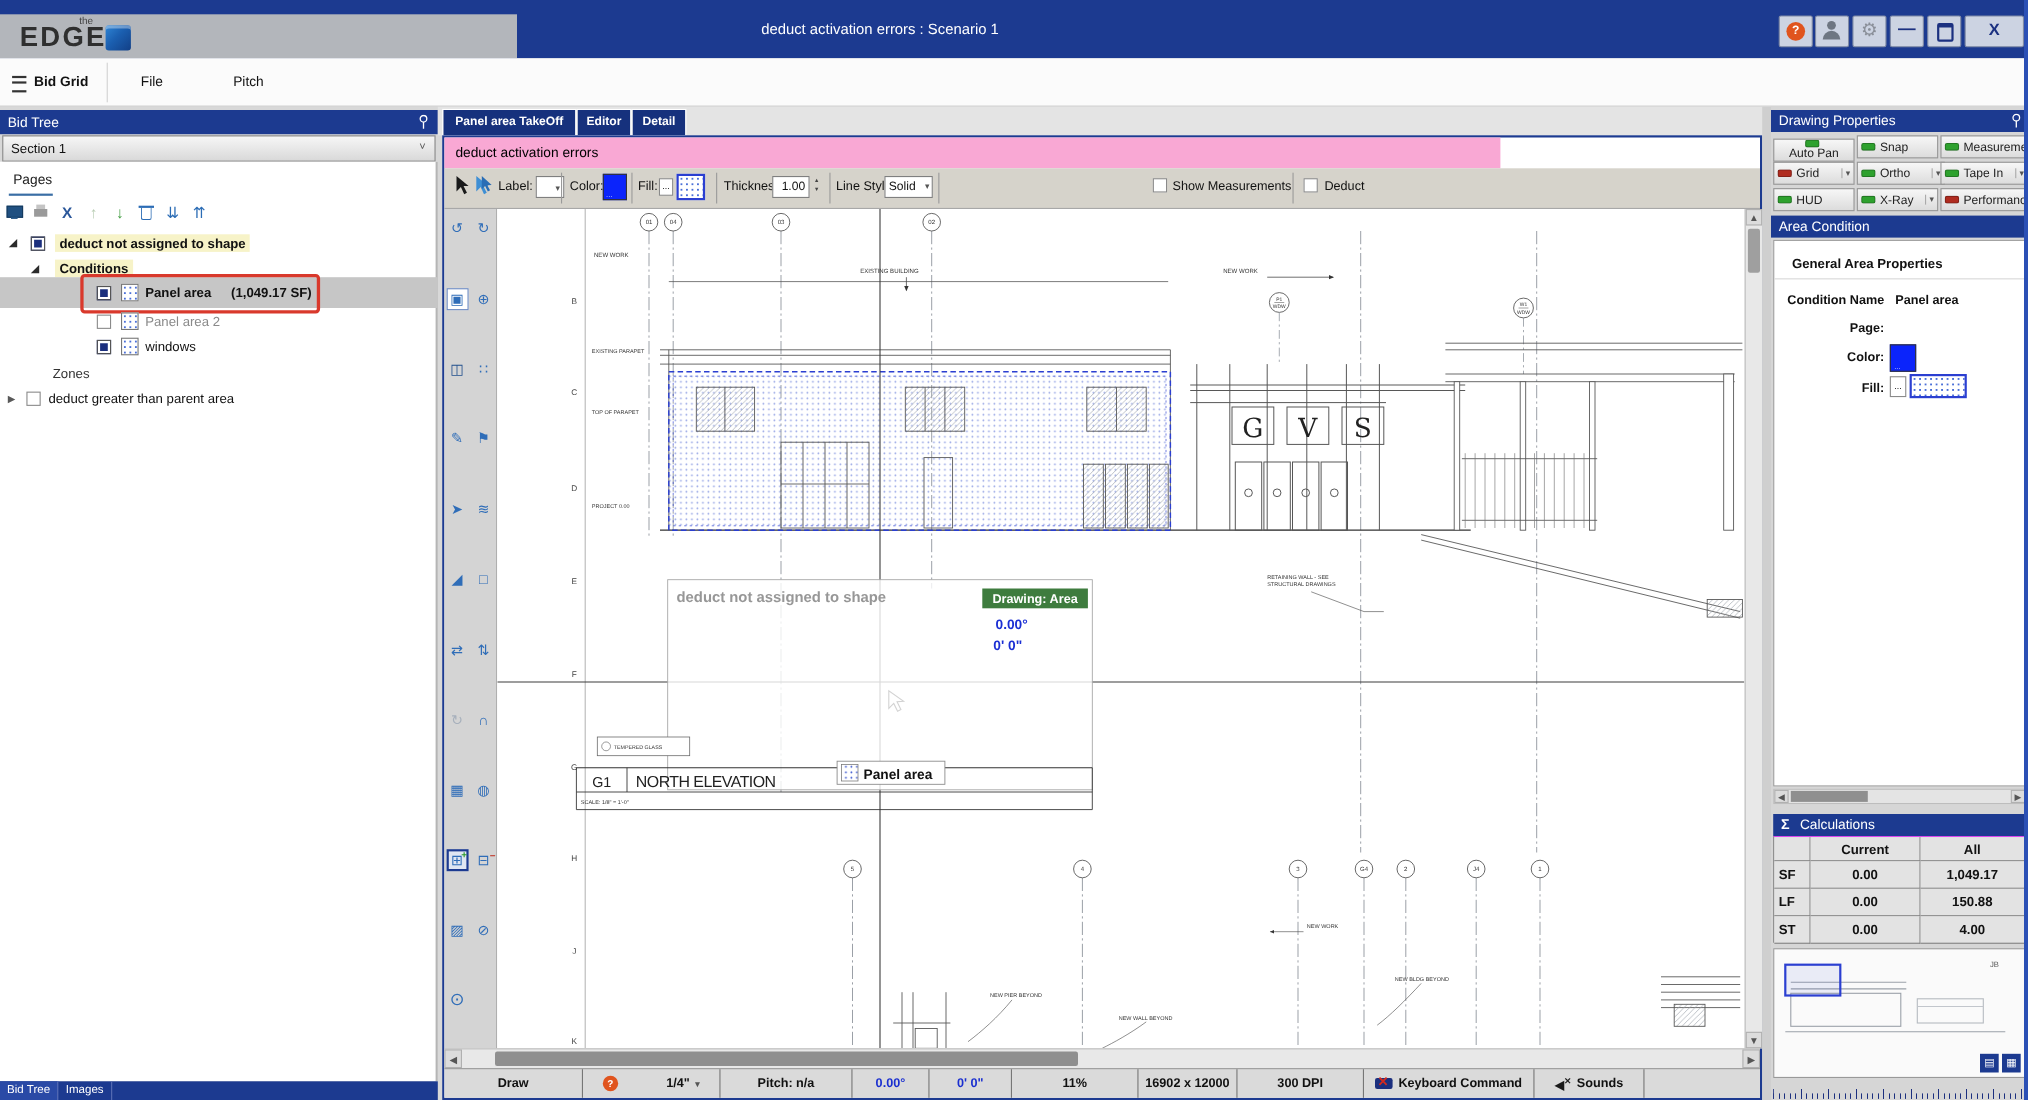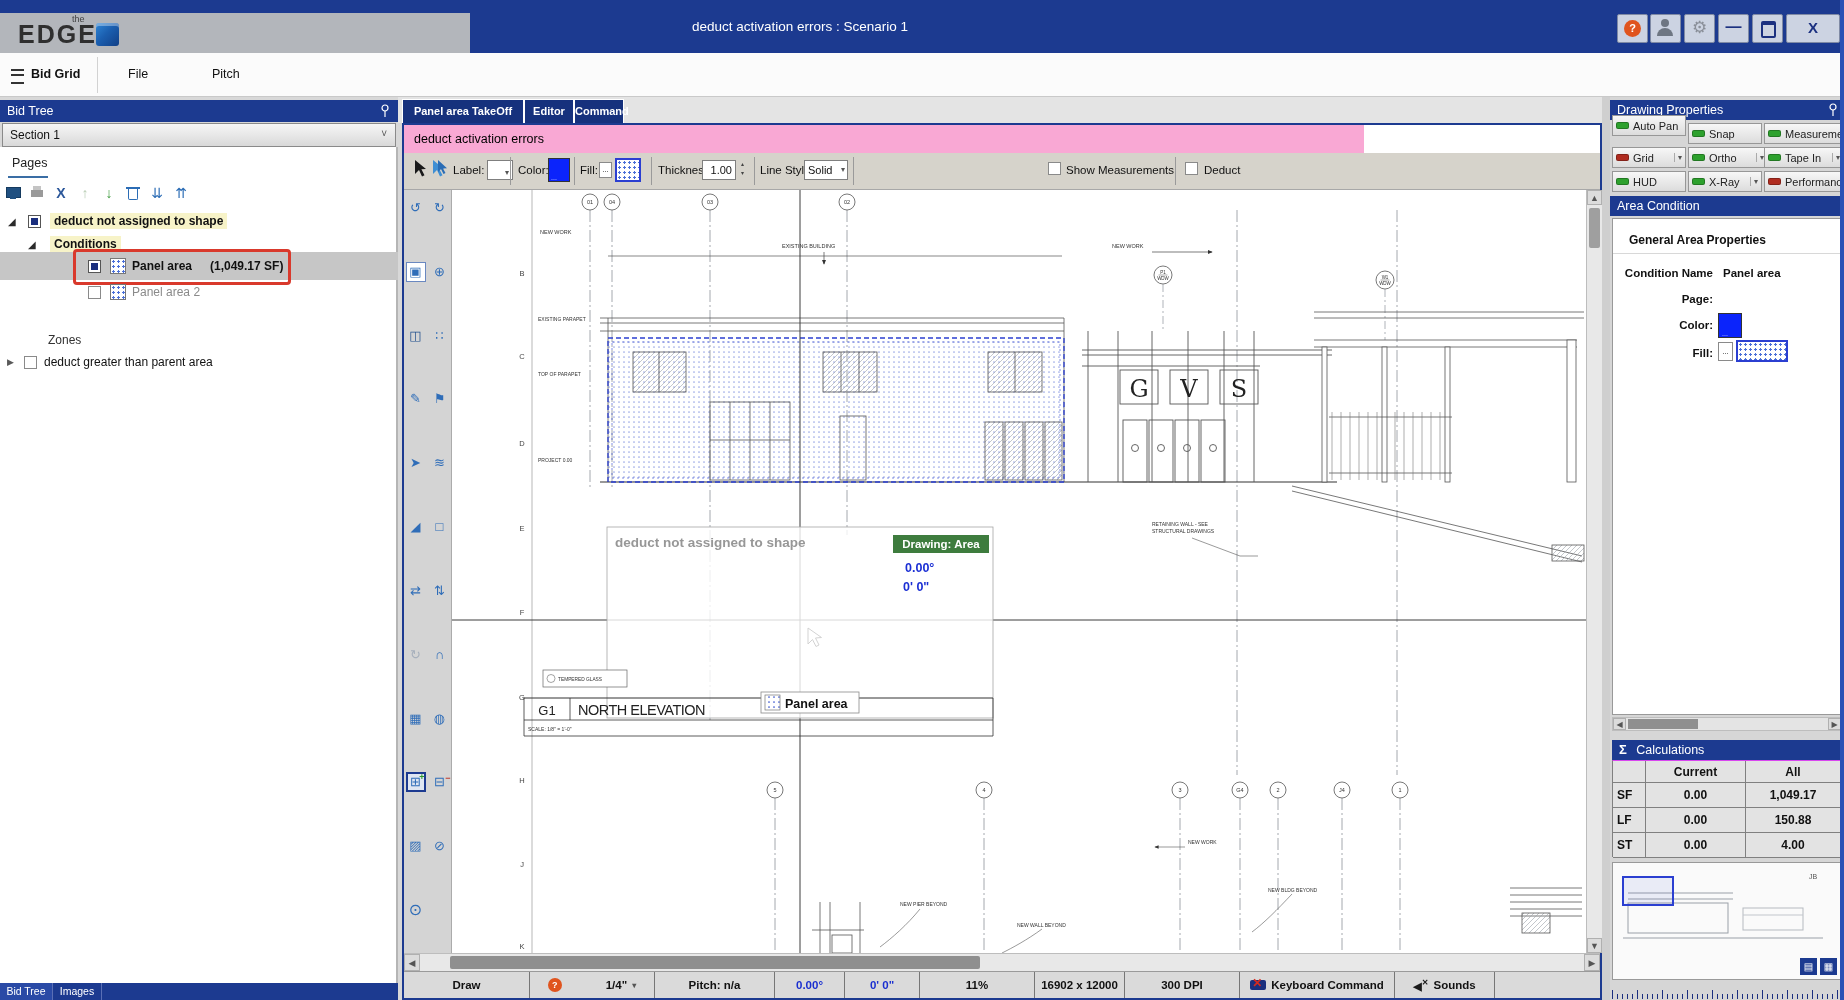--- a/index.html
+++ b/index.html
@@ -118,39 +118,44 @@
       <span class="pat" style="position:absolute;left:110px;"></span>
       <span style="position:absolute;left:132px;font-weight:bold;">Panel area</span>
       <span style="position:absolute;left:210px;font-weight:bold;">(1,049.17 SF)</span>
       <span style="position:absolute;left:73px;top:-3px;width:212px;height:30px;border:3px solid #d9392c;border-radius:4px;"></span>
     </div>
     <div class="trow" style="top:134px;">
       <span class="cb" style="position:absolute;left:88px;"></span>
       <span class="pat" style="position:absolute;left:110px;"></span>
       <span style="position:absolute;left:132px;color:#8a8a8a;">Panel area 2</span>
     </div>
+    <div class="trow" style="top:157px;">
+      <span class="cb on" style="position:absolute;left:88px;"></span>
+      <span class="pat" style="position:absolute;left:110px;"></span>
+      <span style="position:absolute;left:132px;">windows</span>
+    </div>
     <div class="trow" style="top:182px;">
       <span style="position:absolute;left:48px;color:#333;">Zones</span>
     </div>
     <div class="trow" style="top:204px;">
       <span style="position:absolute;left:7px;font-size:9px;color:#595959;">▶</span>
       <span class="cb" style="position:absolute;left:24px;"></span>
       <span style="position:absolute;left:44px;">deduct greater than parent area</span>
     </div>
   </div>
 
   <div class="abs nav" style="left:0;top:983px;width:398px;height:17px;display:flex;">
     <span style="width:52px;text-align:center;font-size:10.5px;line-height:17px;border-right:1px solid #5a6fb5;background:#2a4aa6;">Bid Tree</span>
     <span style="width:48px;text-align:center;font-size:10.5px;line-height:17px;border-right:1px solid #5a6fb5;">Images</span>
   </div>
 
   <div class="abs" style="left:398px;top:97px;width:1212px;height:26px;background:#e4e4e4;"></div>
   <div class="tab" style="left:403px;width:120px;outline:1px solid #fff;">Panel area TakeOff</div>
   <div class="tab" style="left:525px;width:48px;outline:1px solid #fff;">Editor</div>
-  <div class="tab" style="left:575px;width:48px;outline:1px solid #fff;">Command</div>
+  <div class="tab" style="left:575px;width:48px;outline:1px solid #fff;">Detail</div>
 
   <div class="abs" style="left:402px;top:123px;width:1200px;height:877px;border:2px solid #1c3a90;box-sizing:border-box;background:#fff;">
 
     <div class="abs" style="left:0;top:0;width:960px;height:28px;background:#f9a8d4;">
       <span style="font-size:12.5px;color:#000;line-height:28px;padding-left:10px;display:inline-block;">deduct activation errors</span>
     </div>
 
     <div class="abs" style="left:0;top:28px;width:1196px;height:37px;background:#d6d3cb;border-bottom:1px solid #a8a8a8;box-sizing:border-box;">
       <svg class="abs" style="left:9px;top:6px;" width="14" height="19" viewBox="0 0 14 19">
           <path d="M2,1 L2,15 L6,11 L9,17.5 L11.5,16.3 L8.4,10.2 L13,10 Z" fill="#1a1a1a"></path>
@@ -532,21 +537,21 @@
   <div class="abs" style="left:1602px;top:97px;width:8px;height:903px;background:#cfcfcf;"></div>
   <div class="abs" style="left:1610px;top:97px;width:234px;height:903px;background:#d6d6d6;overflow:hidden;">
     <div class="abs nav" style="left:0;top:3px;width:234px;height:20px;">
       <span class="hdrtxt">Drawing Properties</span>
       <svg class="abs pin" style="right:6px;top:3px;" viewBox="0 0 10 14">
           <circle cx="5" cy="4" r="3" fill="none" stroke="#fff" stroke-width="1.2"></circle>
           <line x1="5" y1="7" x2="5" y2="13" stroke="#fff" stroke-width="1.2"></line>
         </svg>
     </div>
 
-    <div class="pbtn" style="left:2px;top:18px;width:74px;">
+    <div class="pbtn" style="left:2px;top:29px;width:74px;flex-direction:column;">
         <span class="led" style="background-color: rgb(46, 161, 46);"></span>
         <span>Auto Pan</span>
       </div>
     <div class="pbtn" style="left:78px;top:26px;width:74px;">
         <span class="led" style="background-color: rgb(46, 161, 46);"></span>
         <span>Snap</span>
       </div>
     <div class="pbtn" style="left:154px;top:26px;width:80px;">
         <span class="led" style="background-color: rgb(46, 161, 46);"></span>
         <span>Measurements</span>

